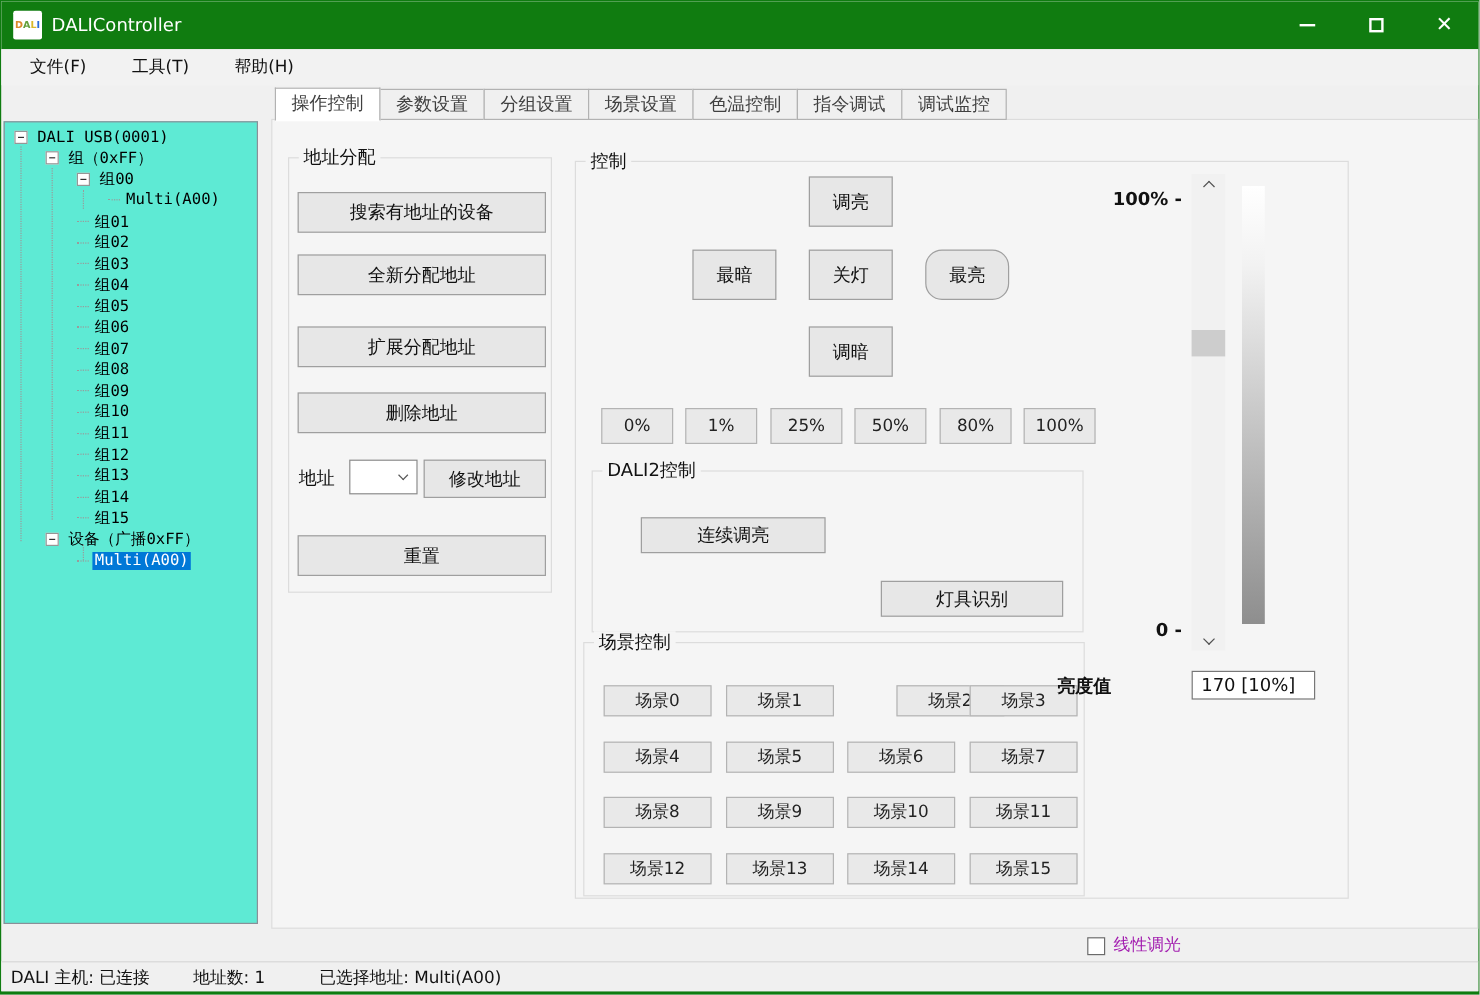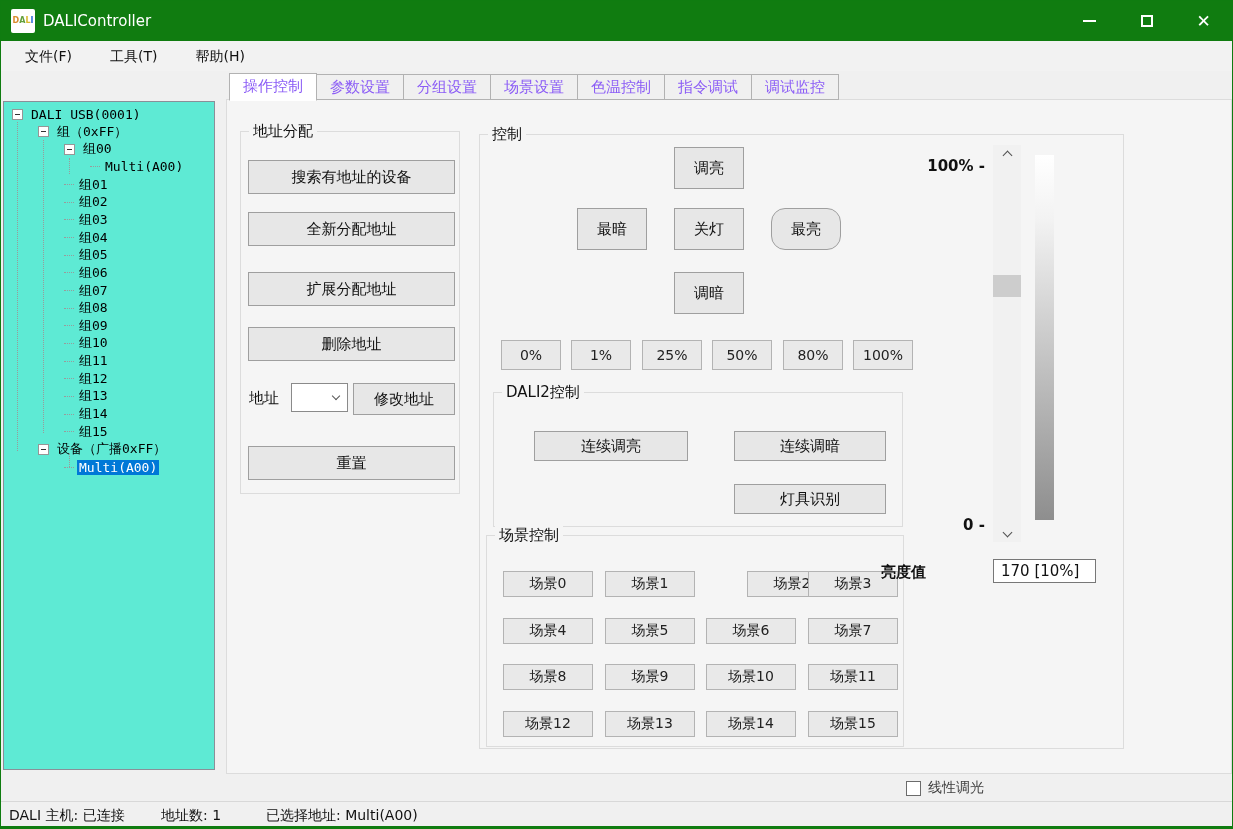--- a/index.html
+++ b/index.html
@@ -27,21 +27,21 @@
   .tree-panel { position:absolute; left:2px; top:100px; width:212px; height:669px; background:#5eead4; border:1px solid #8a8f98; overflow:hidden; }
   .tree-row { position:absolute; height:18px; display:flex; align-items:center; font-family:"DejaVu Sans Mono","DejaVu Sans",monospace; font-size:13px; color:#000; white-space:nowrap; }
   .expander { width:11px; height:11px; border:1px solid #969696; background:#fff; position:relative; flex:0 0 11px; margin-right:6px; }
   .expander::after { content:""; position:absolute; left:2px; top:4px; width:5px; height:0; border-top:1px solid #333; }
   .stub { width:10px; height:0; border-top:1px dotted #9a9a9a; margin-right:3px; flex:0 0 10px; }
   .tree-label { padding:0 2px; }
   .tree-label.selected { background:#0078d7; color:#fff; }
   .vline { position:absolute; width:0; border-left:1px dotted #9a9a9a; }
   
   .tabstrip { position:absolute; left:228px; top:72px; height:27px; display:flex; z-index:3; }
-  .tab { height:26px; line-height:25px; padding:0 13px; font-size:15px; color:#8b5cf6; background:#f0f0f0; border:1px solid #b2b2b2; margin-right:-1px; margin-top:1px; }
+  .tab { height:26px; line-height:25px; padding:0 13px; font-size:15px; color:#404040; background:#f0f0f0; border:1px solid #b2b2b2; margin-right:-1px; margin-top:1px; }
   .tab.active { background:#fff; border-bottom:1px solid #fff; height:28px; margin-top:0; position:relative; z-index:4; }
   .tabpage { position:absolute; left:225px; top:98px; width:1006px; height:675px; background:#f5f5f5; border:1px solid #dcdcdc; }
   
   .groupbox { position:absolute; border:1px solid #dcdcdc; }
   .groupbox > .gb-title { position:absolute; top:-10px; left:8px; background:#f5f5f5; padding:0 4px; font-size:15px; color:#111; line-height:19px; }
   
   .btn { position:absolute; background:#e7e7e7; border:1px solid #9f9f9f; font-size:15px; color:#111;
          display:flex; align-items:center; justify-content:center; font-family:"DejaVu Sans",sans-serif; }
   .btn.small { border-color:#b3b3b3; background:#e9e9e9; font-size:14px; color:#222; }
   
@@ -55,21 +55,21 @@
   .b-label { position:absolute; font-size:15px; color:#111; text-align:right; width:105px;font-weight:bold; }
   .vscroll { position:absolute; width:28px; background:#f1f1f1; }
   .vscroll .arrow { position:absolute; left:0; width:28px; height:20px; display:flex; align-items:center; justify-content:center; }
   .vscroll .arrow .chev { border-color:#505050; width:7px; height:7px; }
   .vscroll .thumb { position:absolute; left:0; width:28px; background:#cdcdcd; }
   .gradientbar { position:absolute; background:linear-gradient(to bottom,#ffffff 0%,#f2f2f2 18%,#8e8e8e 100%); }
   .valuebox { position:absolute; background:#fff; border:1px solid #777; font-size:15px; color:#111; padding-left:7px; line-height:22px; }
   
   .checkbox-row { position:absolute; left:905px; top:778px; display:flex; align-items:center; }
   .checkbox { width:15px; height:15px; border:1px solid #6b6b6b; background:#fff; margin-right:7px; }
-  .checkbox-label { font-size:14px; color:#404040; }
+  .checkbox-label { font-size:14px; color:#a21caf; }
   .statusbar { position:absolute; left:0; top:800px; width:100%; height:26px; background:#f0f0f0; border-top:1px solid #d8d8d8; }
   .status-item { position:absolute; top:0; height:26px; line-height:26px; font-size:14px; color:#111; white-space:nowrap; }
 </style>
 </head>
 <body>
 
 <div class="window">
 
   <div class="titlebar">
     <div class="app-icon" id="app-icon">
@@ -227,21 +227,20 @@
           <div class="btn small" style="left: 91px; top: 205px; width: 60px; height: 30px;">1%</div>
           <div class="btn small" style="left: 162px; top: 205px; width: 60px; height: 30px;">25%</div>
           <div class="btn small" style="left: 232px; top: 205px; width: 60px; height: 30px;">50%</div>
           <div class="btn small" style="left: 303px; top: 205px; width: 60px; height: 30px;">80%</div>
           <div class="btn small" style="left: 373px; top: 205px; width: 60px; height: 30px;">100%</div>
         </div>
 
       <div class="groupbox" style="left:13px; top:257px; width:410px; height:135px;">
         <div class="gb-title">DALI2控制</div>
         <div class="btn" style="left:40px;  top:38px; width:154px; height:30px;">连续调亮</div>
-        <div class="btn" style="left:240px; top:38px; width:152px; height:30px;">连续调暗</div>
         <div class="btn" style="left:240px; top:91px; width:152px; height:30px;">灯具识别</div>
       </div>
 
       <div class="groupbox" style="left:6px; top:400px; width:418px; height:212px;">
         <div class="gb-title">场景控制</div>
         <div id="scene-grid">
             <div class="btn small" style="left: 16px; top: 35px; width: 90px; height: 26px;">场景0</div>
             <div class="btn small" style="left: 118px; top: 35px; width: 90px; height: 26px;">场景1</div>
             <div class="btn small" style="left: 219px; top: 35px; width: 90px; height: 26px; margin-left: 41px;">场景2</div>
             <div class="btn small" style="left: 321px; top: 35px; width: 90px; height: 26px;">场景3</div>

